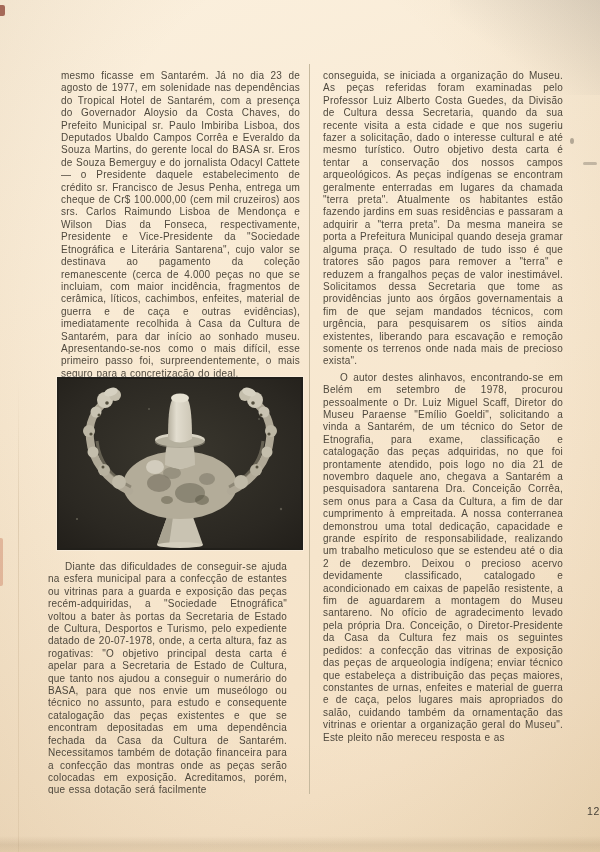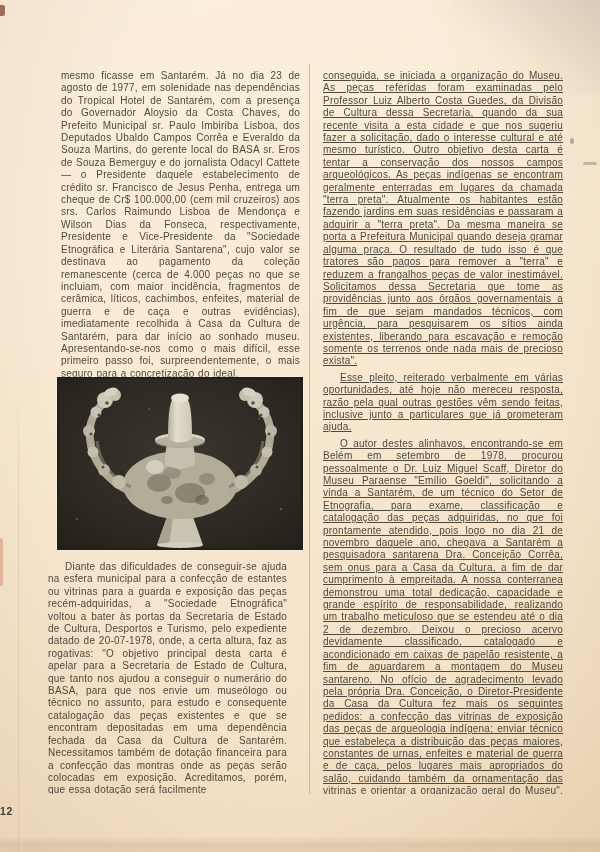--- a/index.html
+++ b/index.html
@@ -44,37 +44,37 @@
 
   .col{
     position:absolute;color:#4e483d;
     font-size:10px;line-height:12.4px;letter-spacing:.22px;word-spacing:.5px;
     text-align:justify;overflow:hidden;
   }
   .col p{margin:4px;}
   .col p.indent{text-indent:17px;}
   #left-par1{left:57px;top:66px;width:247px;height:312px;}
   #left-par2{left:44px;top:557px;width:247px;height:237px;}
-  #right-col{left:319px;top:66px;width:248px;height:728px;text-decoration:underline;}
+  #right-col{left:319px;top:66px;width:248px;height:728px;}
 
   .divider{
     position:absolute;left:309px;top:64px;width:1px;height:730px;
     background:#c6b99e;
   }
 
   .photo-frame{
     position:absolute;left:57px;top:377px;width:242px;height:169px;
     border:2.5px solid #211f1a;background:#2b2822;
     box-shadow:0 0 0 1px rgba(255,255,255,0.25);
   }
   .photo-frame svg{display:block;}
 
   .page-number{
-    position:absolute;left:0;right:0;top:805px;text-align:left;
-    font-size:10.5px;font-weight:bold;letter-spacing:.6px;color:#474137;
+    position:absolute;left:0;right:0;top:805px;text-align:right;
+    font-size:10.5px;font-weight:normal;letter-spacing:.6px;color:#474137;
   }
 </style>
 </head>
 <body>
 
 <div class="vignette"></div>
 <div class="corner-gray"></div>
 <div class="edge-mark-top-left"></div>
 <div class="edge-streak-left"></div>
 <div class="right-dash"></div>
@@ -165,17 +165,16 @@
     <circle cx="90" cy="30" r="1" fill="#8a8576" opacity="0.5"></circle>
   </svg>
 </div>
 
 <div class="col" id="left-par2">
   <p class="indent">Diante das dificuldades de conseguir-se ajuda na esfera municipal para a confecção de estantes ou vitrinas para a guarda e exposição das peças recém-adquiridas, a "Sociedade Etnográfica" voltou a bater às portas da Secretaria de Estado de Cultura, Desportos e Turismo, pelo expediente datado de 20-07-1978, onde, a certa altura, faz as rogativas: "O objetivo principal desta carta é apelar para a Secretaria de Estado de Cultura, que tanto nos ajudou a conseguir o numerário do BASA, para que nos envie um museólogo ou técnico no assunto, para estudo e consequente catalogação das peças existentes e que se encontram depositadas em uma dependência fechada da Casa da Cultura de Santarém. Necessitamos também de dotação financeira para a confecção das montras onde as peças serão colocadas em exposição. Acreditamos, porém, que essa dotação será facilmente</p>
 </div>
 
 <div class="col" id="right-col">
   <p>conseguida, se iniciada a organização do Museu. As peças referidas foram examinadas pelo Professor Luiz Alberto Costa Guedes, da Divisão de Cultura dessa Secretaria, quando da sua recente visita a esta cidade e que nos sugeriu fazer a solicitação, dado o interesse cultural e até mesmo turístico. Outro objetivo desta carta é tentar a conservação dos nossos campos arqueológicos. As peças indígenas se encontram geralmente enterradas em lugares da chamada "terra preta". Atualmente os habitantes estão fazendo jardins em suas residências e passaram a adquirir a "terra preta". Da mesma maneira se porta a Prefeitura Municipal quando deseja gramar alguma praça. O resultado de tudo isso é que tratores são pagos para remover a "terra" e reduzem a frangalhos peças de valor inestimável. Solicitamos dessa Secretaria que tome as providências junto aos órgãos governamentais a fim de que sejam mandados técnicos, com urgência, para pesquisarem os sítios ainda existentes, liberando para escavação e remoção somente os terrenos onde nada mais de precioso exista".</p>
-  <p class="indent">Esse pleito, reiterado verbalmente em várias oportunidades, até hoje não mereceu resposta, razão pela qual outras gestões vêm sendo feitas, inclusive junto a particulares que já prometeram ajuda.</p>
   <p class="indent">O autor destes alinhavos, encontrando-se em Belém em setembro de 1978, procurou pessoalmente o Dr. Luiz Miguel Scaff, Diretor do Museu Paraense "Emílio Goeldi", solicitando a vinda a Santarém, de um técnico do Setor de Etnografia, para exame, classificação e catalogação das peças adquiridas, no que foi prontamente atendido, pois logo no dia 21 de novembro daquele ano, chegava a Santarém a pesquisadora santarena Dra. Conceição Corrêa, sem onus para a Casa da Cultura, a fim de dar cumprimento à empreitada. A nossa conterranea demonstrou uma total dedicação, capacidade e grande espírito de responsabilidade, realizando um trabalho meticuloso que se estendeu até o dia 2 de dezembro. Deixou o precioso acervo devidamente classificado, catalogado e acondicionado em caixas de papelão resistente, a fim de aguardarem a montagem do Museu santareno. No ofício de agradecimento levado pela própria Dra. Conceição, o Diretor-Presidente da Casa da Cultura fez mais os seguintes pedidos: a confecção das vitrinas de exposição das peças de arqueologia indígena; enviar técnico que estabeleça a distribuição das peças maiores, constantes de urnas, enfeites e material de guerra e de caça, pelos lugares mais apropriados do salão, cuidando também da ornamentação das vitrinas e orientar a organização geral do Museu". Este pleito não mereceu resposta e as</p>
 </div>
 
 <div class="page-number">12</div>
 
 </body></html>

